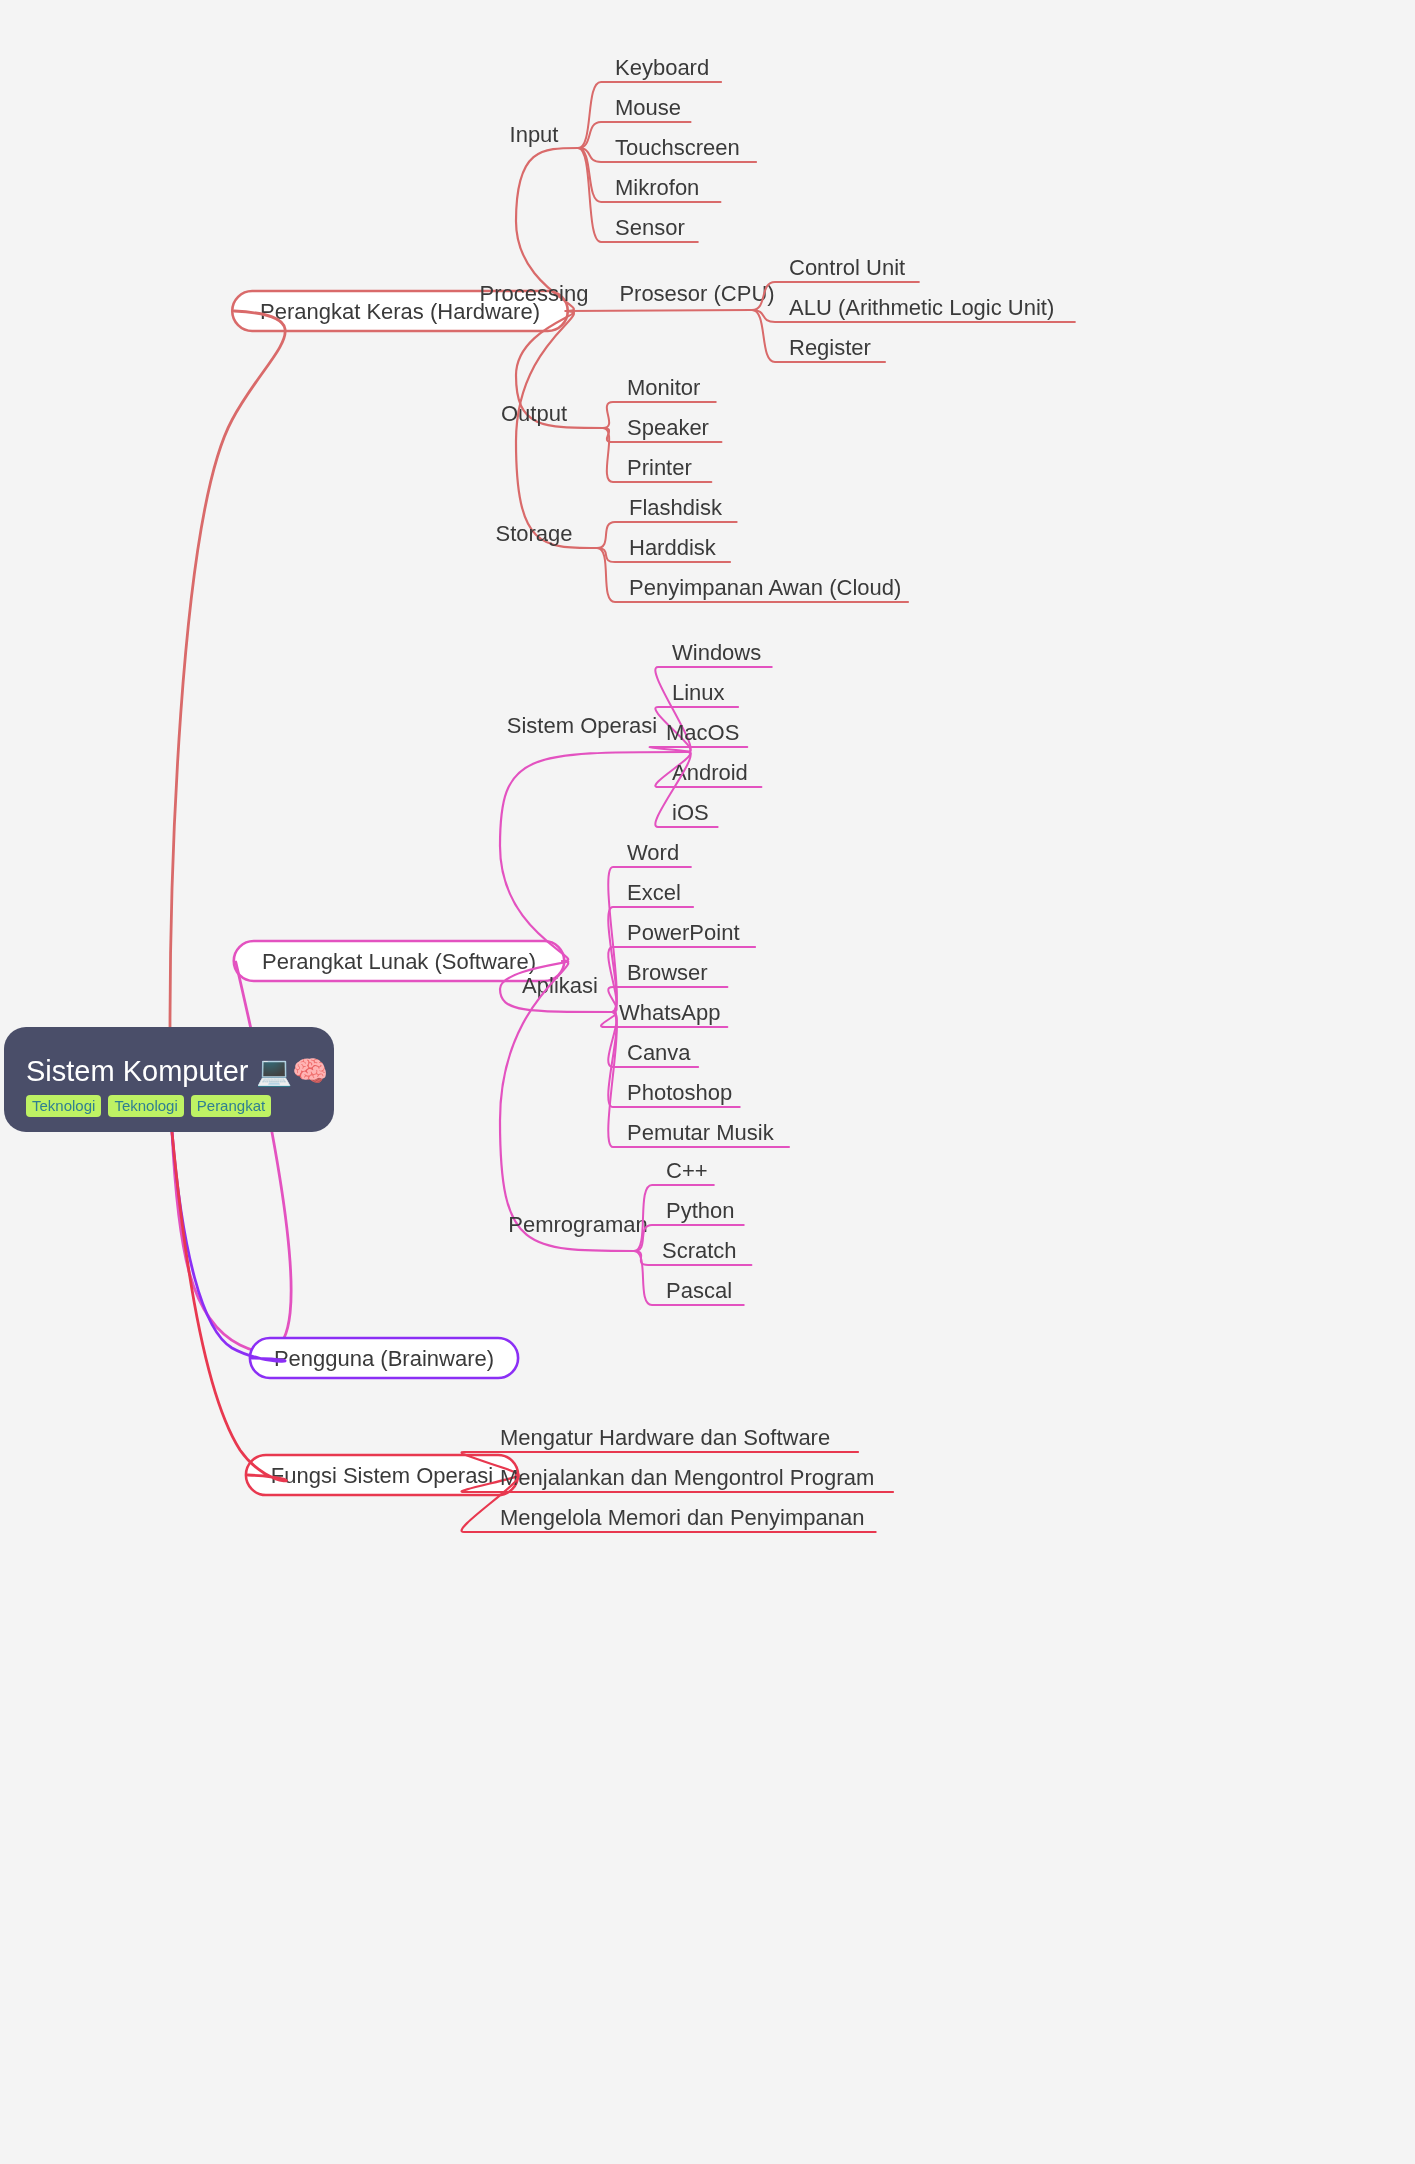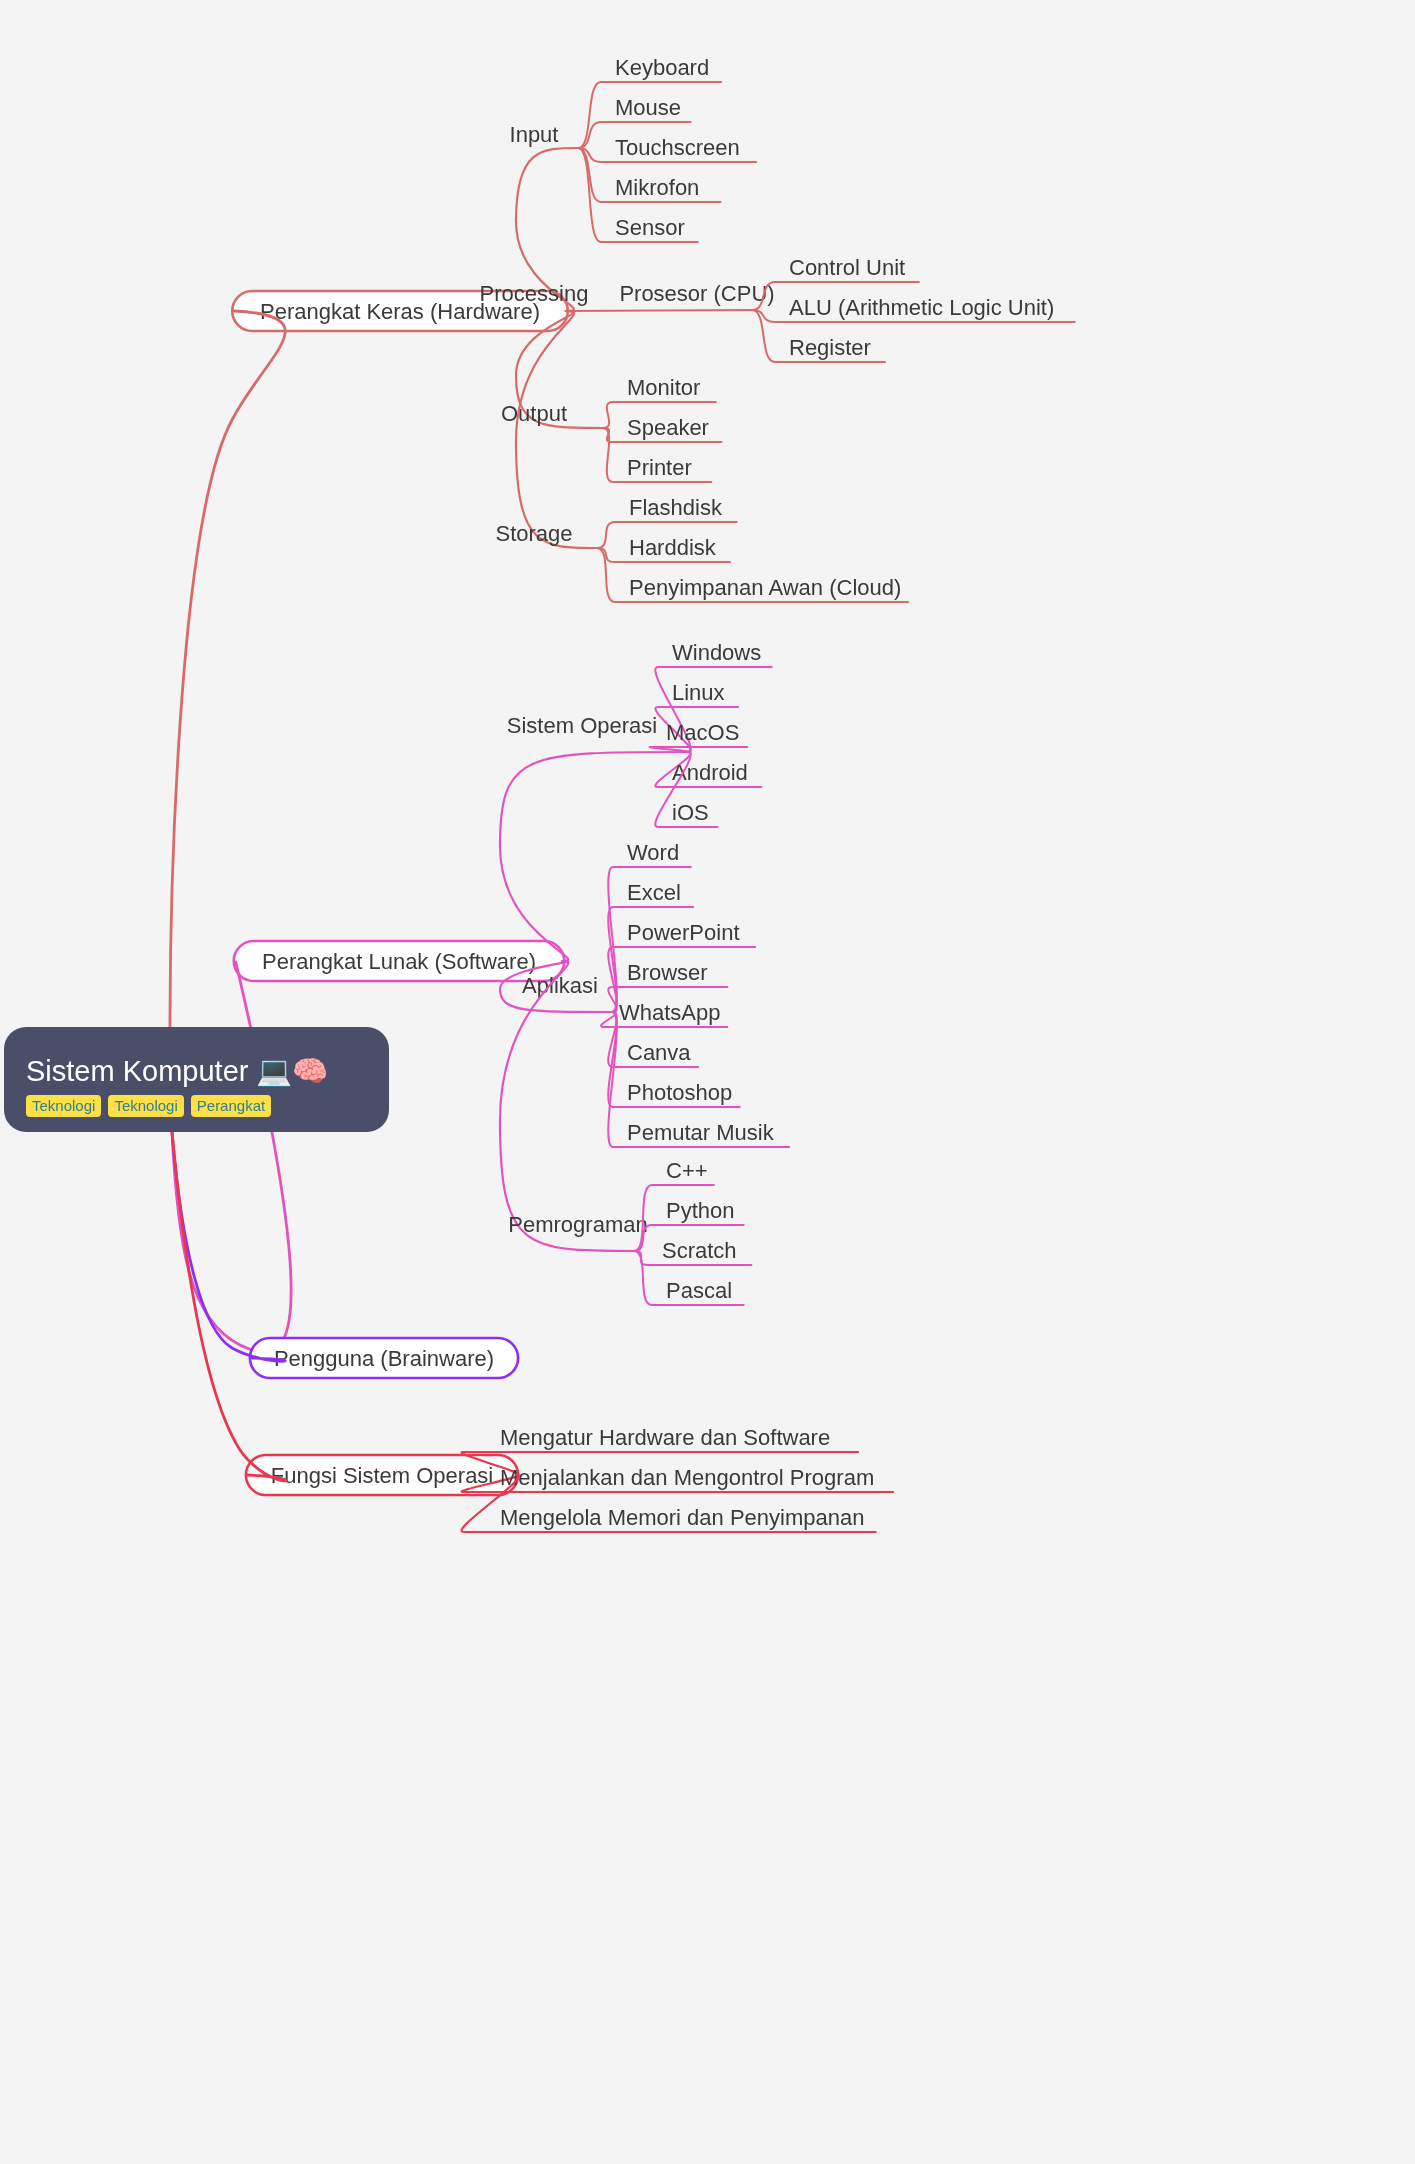--- a/index.html
+++ b/index.html
@@ -24,39 +24,39 @@
   .branch-box{fill:#ffffff;}
   .branch-text{
     font-size:22px;fill:#3a3a3a;
     font-family:"Liberation Sans", sans-serif;
     text-anchor:middle;
   }
   
   #root-node{
     position:absolute;
     left:4px;top:1027px;
-    width:385px;height:105px;
+    width:330px;height:105px;
     background:#4a4e69;
     border-radius:22px;
     box-sizing:border-box;
     padding:14px 22px 0 22px;
     display:flex;flex-direction:column;
     justify-content:center;
     gap:7px;
   }
   #root-title{
     color:#ffffff;
     font-size:29px;
     font-family:"Liberation Sans", sans-serif;
     white-space:nowrap;
     line-height:1.1;
   }
   #root-tags{display:flex;gap:7px;}
   .root-tag{
-    background:#fde047;
+    background:#bef264;
     color:#2f7f91;
     font-size:15px;
     border-radius:4px;
     padding:2px 6px 3px 6px;
     font-family:"Liberation Sans", sans-serif;
     white-space:nowrap;
   }
 </style>
 </head>
 <body>

